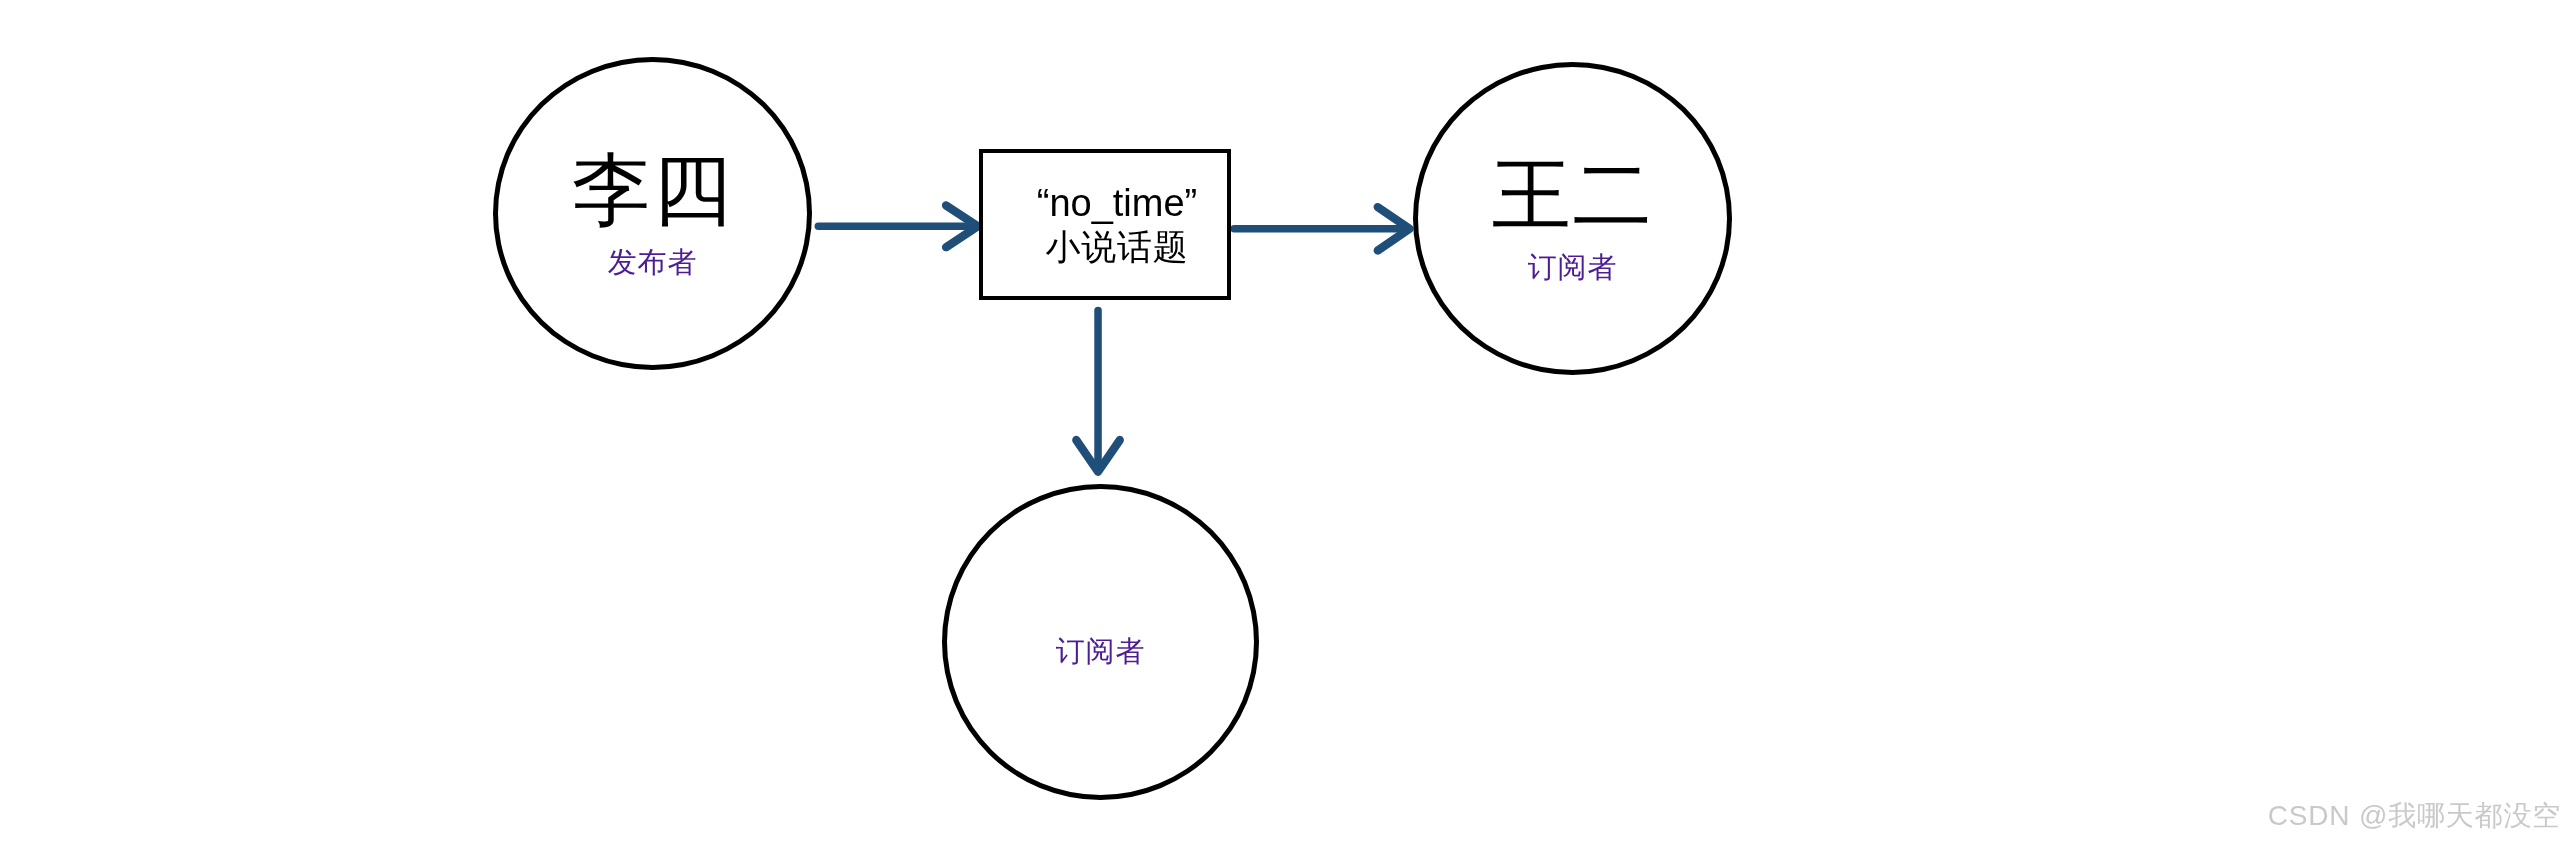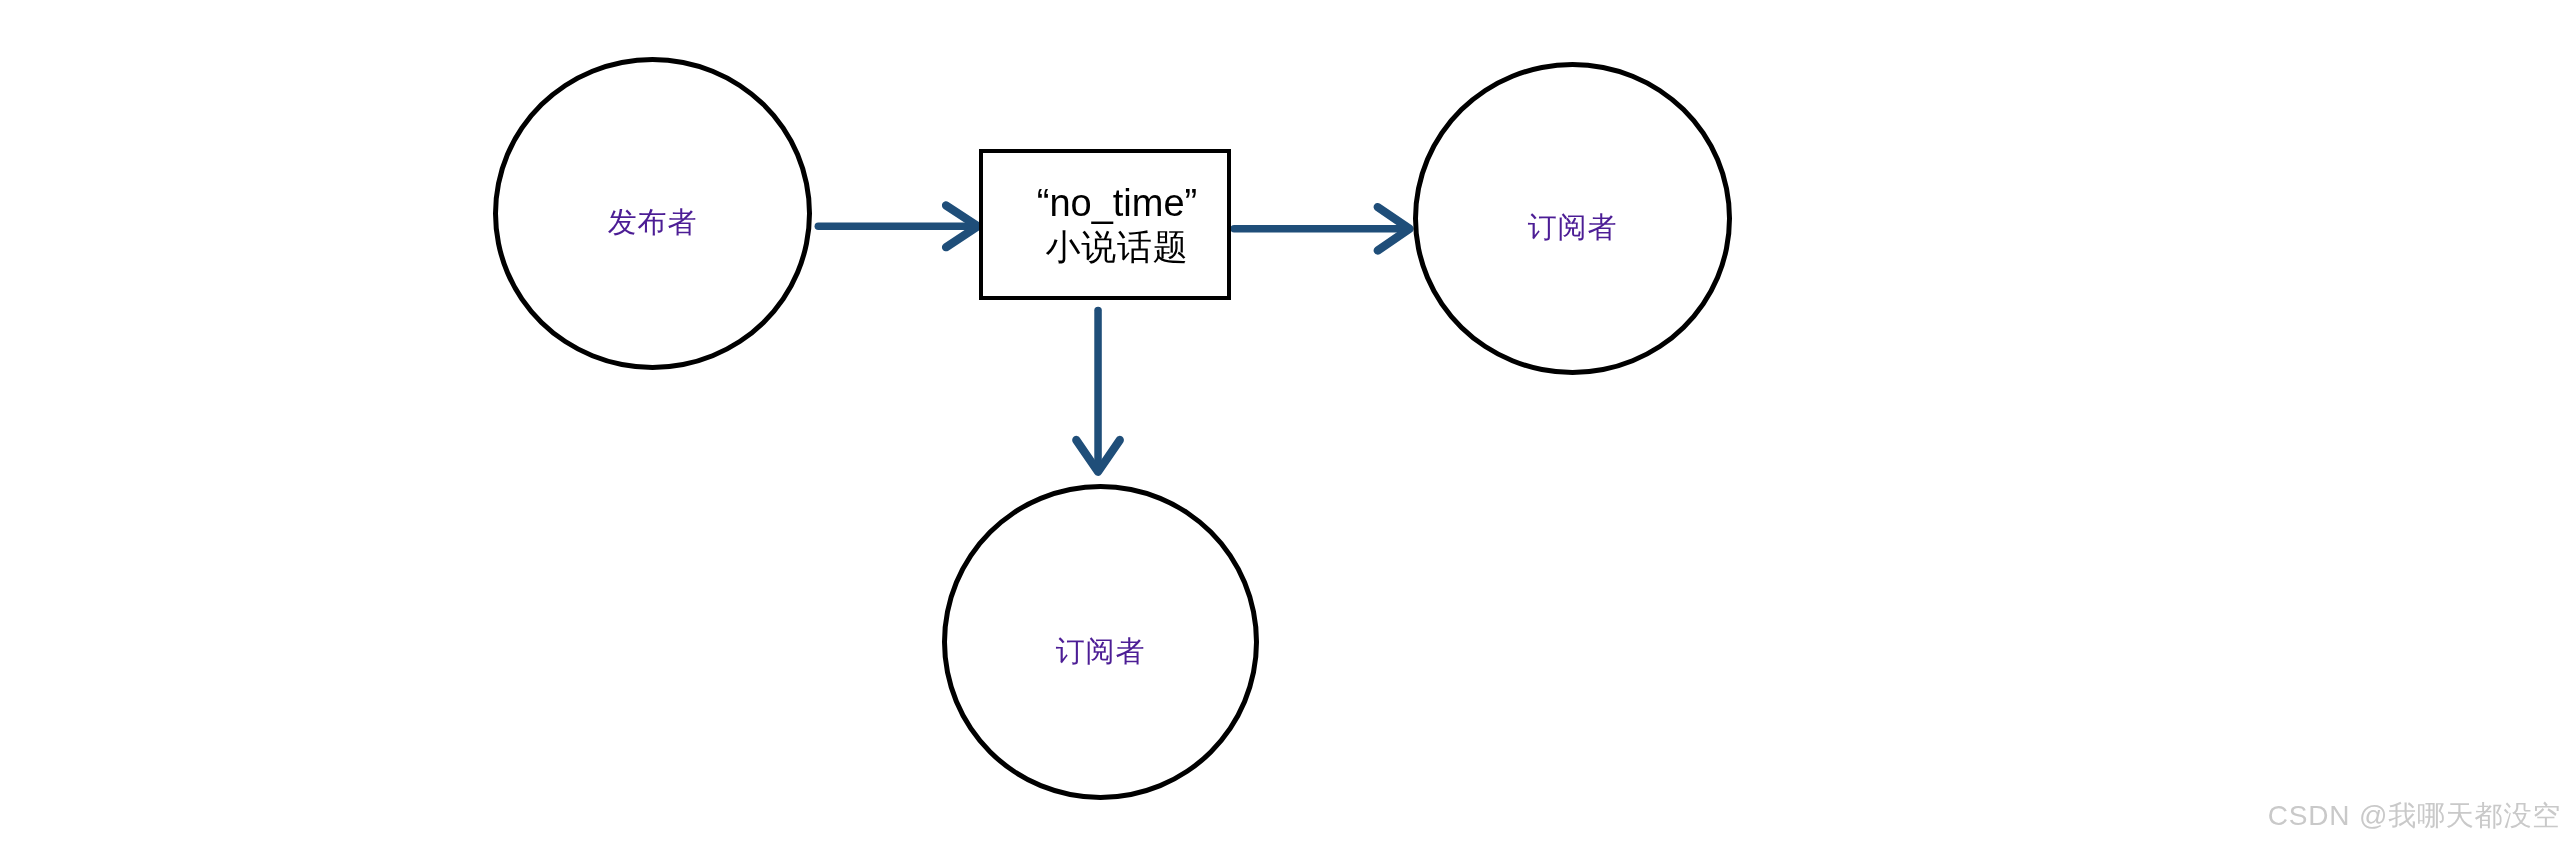--- a/index.html
+++ b/index.html
@@ -139,29 +139,31 @@
       <polyline points="1650,248 1688,274 1650,300" fill="none" stroke="#1F4E79" stroke-width="10" stroke-linecap="round" stroke-linejoin="round"></polyline>
     </g>
 
     <g>
       <line x1="1315" y1="372" x2="1315" y2="559" stroke="#1F4E79" stroke-width="9" stroke-linecap="round"></line>
       <polyline points="1289,527 1315,565 1341,527" fill="none" stroke="#1F4E79" stroke-width="10" stroke-linecap="round" stroke-linejoin="round"></polyline>
     </g>
   </svg>
 
   <div class="node" id="node-publisher">
+    <div class="node-name">李四</div>
     <div class="node-role">发布者</div>
   </div>
 
   <div id="topic-box">
     <div class="topic-line-1">“no_time”</div>
     <div class="topic-line-2">小说话题</div>
   </div>
 
   <div class="node" id="node-subscriber-1">
+    <div class="node-name">王二</div>
     <div class="node-role">订阅者</div>
   </div>
 
   <div class="node" id="node-subscriber-2">
     <div class="node-role">订阅者</div>
   </div>
 
   <div id="watermark">CSDN @我哪天都没空</div>
 
 </div>

